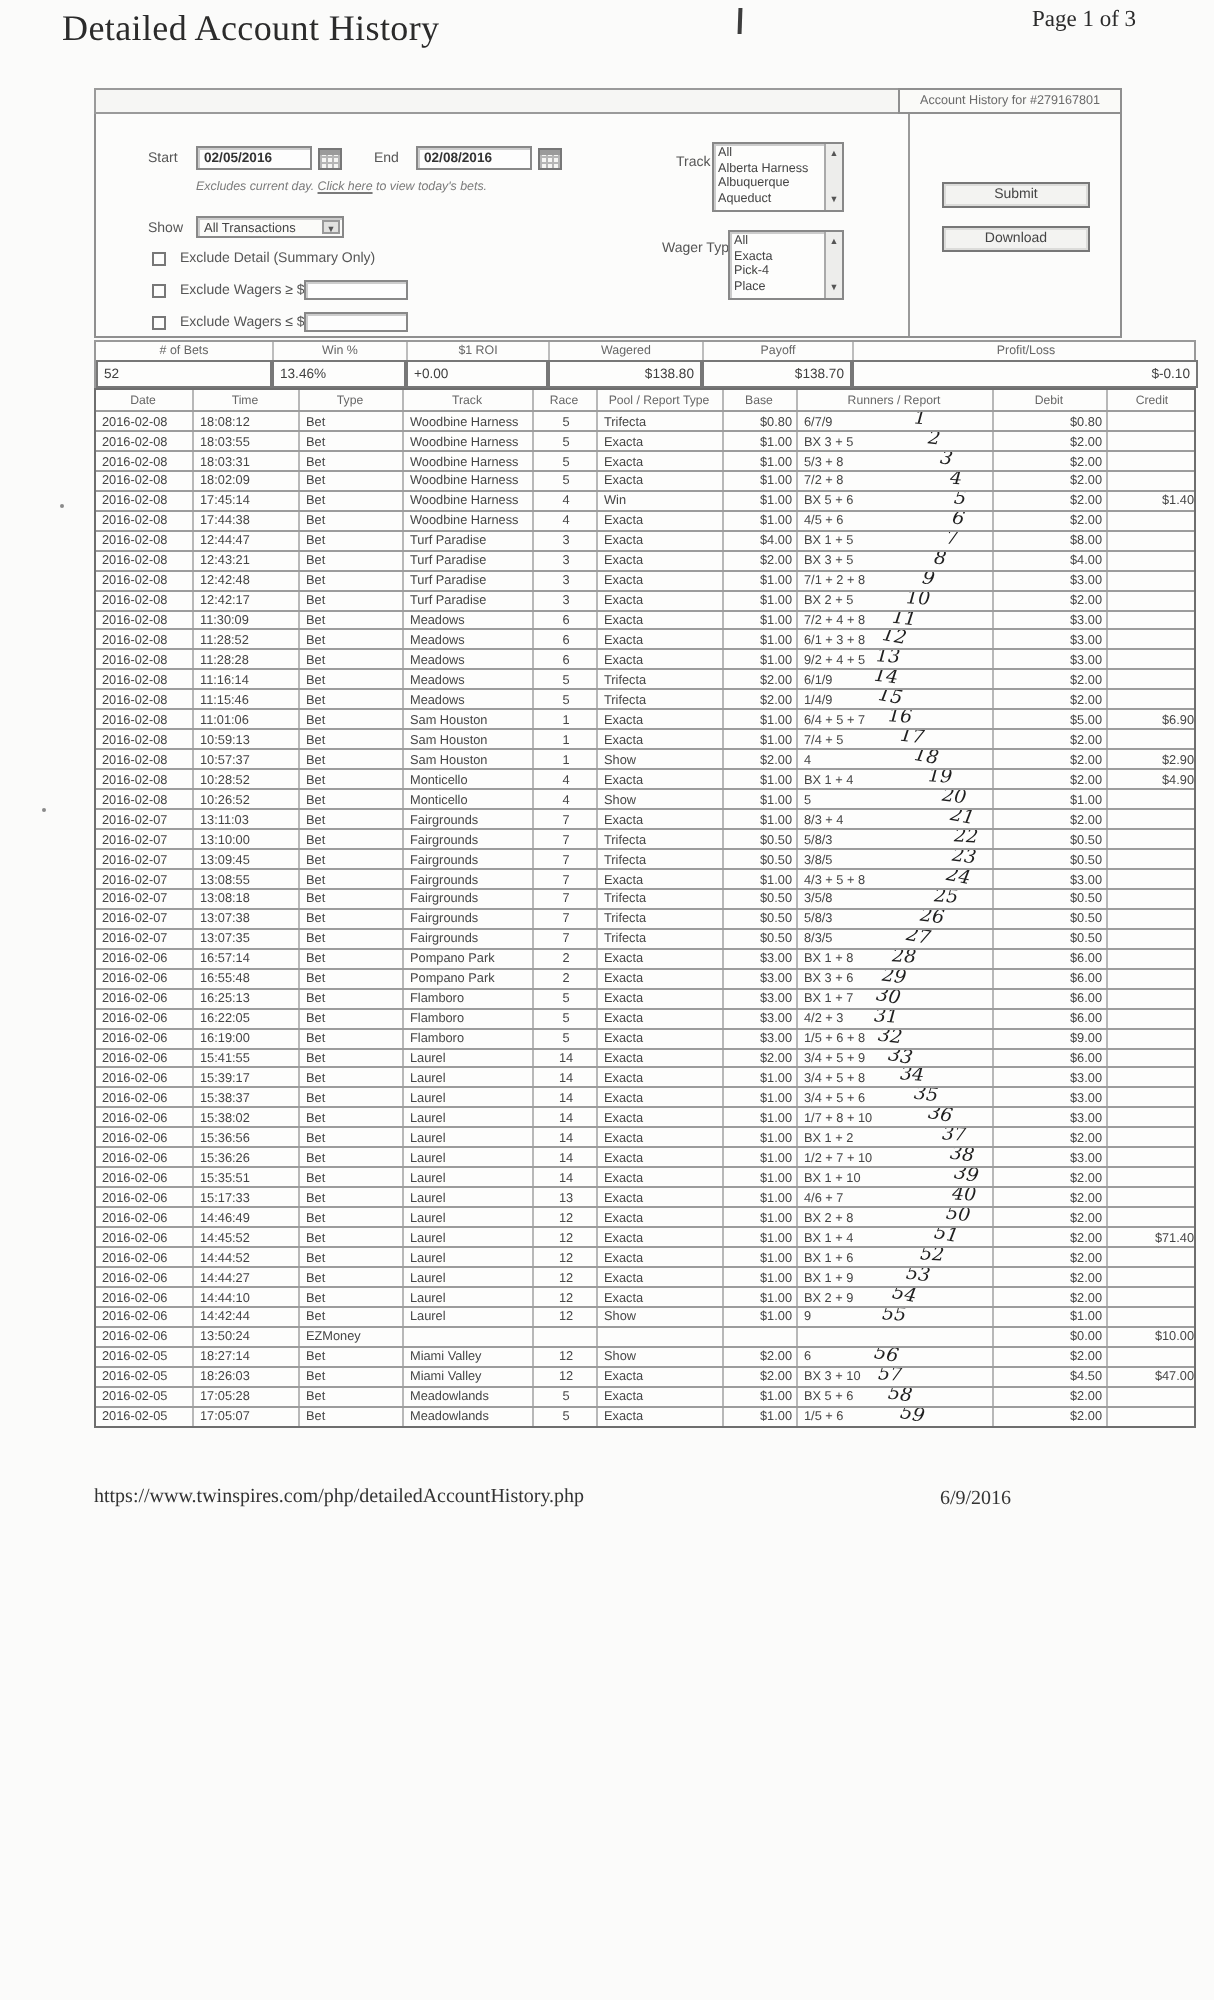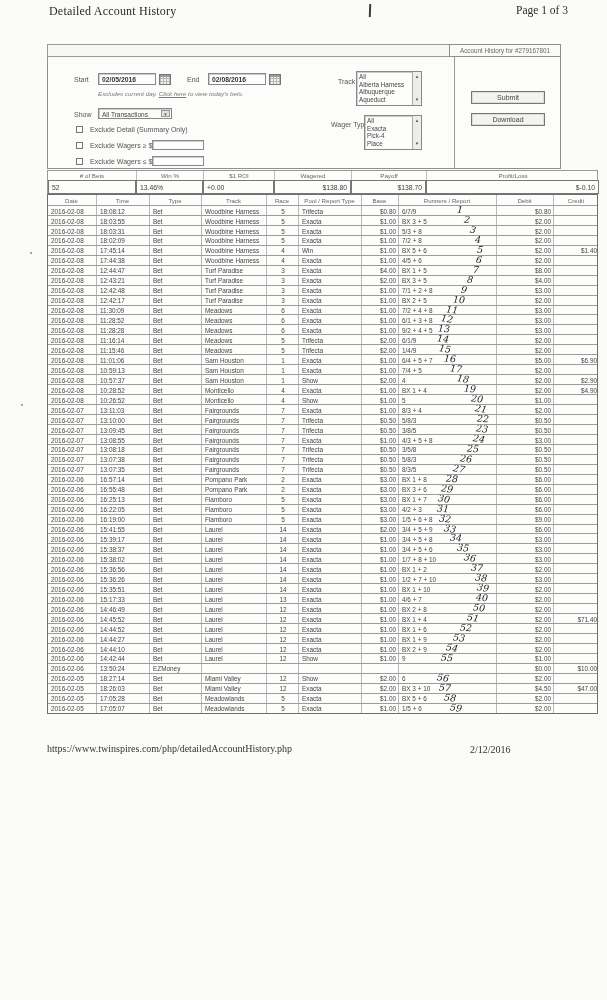--- a/index.html
+++ b/index.html
@@ -1,21 +1,21 @@
 <!DOCTYPE html>
 <html><head>
 <meta charset="utf-8">
 <style>
   * { margin:0; padding:0; box-sizing:border-box; }
   html,body { width:607px; height:1000px; }
   body { position:relative; background:#fbfbfa; font-family:"Liberation Sans",sans-serif; color:#3c3c3c; overflow:hidden; }
   .serif { font-family:"Liberation Serif",serif; }
 
   
-  #doc-title { position:absolute; left:49px; top:4px; font-size:12px; color:#2b2b2b; letter-spacing:.2px; }
+  #doc-title { position:absolute; left:31px; top:4px; font-size:18px; color:#2b2b2b; letter-spacing:.2px; }
   #page-num  { position:absolute; left:516px; top:4px; font-size:11.5px; color:#2b2b2b; }
   #footer-url { position:absolute; left:47px; top:743px; font-size:10px; color:#333; }
   #footer-date{ position:absolute; left:470px; top:744px; font-size:10px; color:#333; }
 
   
   .stray-v { position:absolute; left:369px; top:4px; width:1.5px; height:13px; background:#3d3d3d; transform:rotate(2deg); }
   .dot { position:absolute; width:2px; height:2px; background:#8a8a8a; border-radius:50%; }
   #dot1 { left:30px; top:252px; } #dot2 { left:21px; top:404px; }
 
   
@@ -788,13 +788,13 @@
         <div class="tc ">Exacta</div>
         <div class="tc ar">$1.00</div>
         <div class="tc ">1/5 + 6<span class="hw" style="left: 51.1504px; transform: rotate(10deg);">59</span></div>
         <div class="tc ar">$2.00</div>
         <div class="tc ar"></div>
       </div>
     </div>
 </div>
 
 <div id="footer-url" class="serif">https://www.twinspires.com/php/detailedAccountHistory.php</div>
-<div id="footer-date" class="serif">2/12/2016</div>
+<div id="footer-date" class="serif">6/9/2016</div>
 
 </body></html>

